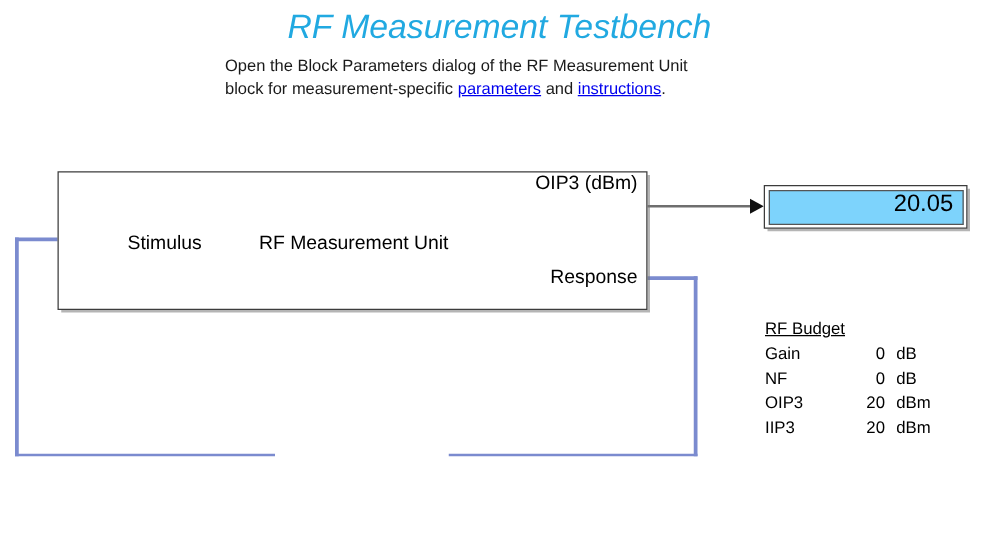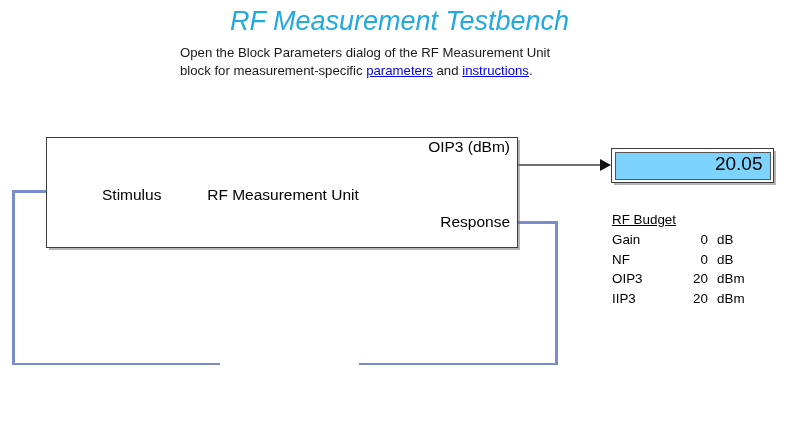--- a/index.html
+++ b/index.html
@@ -133,20 +133,21 @@
   #rf-budget {
     position: absolute;
     left: 612px; top: 212px;
     font-size: 13.4px;
     color: #000;
   }
   #rf-budget-title {
     text-decoration: underline;
     margin-bottom: 3px;
     white-space: nowrap;
+    margin-top: 43px;
   }
   .budget-row {
     display: flex;
     line-height: 19.5px;
     white-space: nowrap;
   }
   .budget-name  { width: 62px; }
   .budget-value { width: 34px; text-align: right; }
   .budget-unit  { padding-left: 9px; }
 

